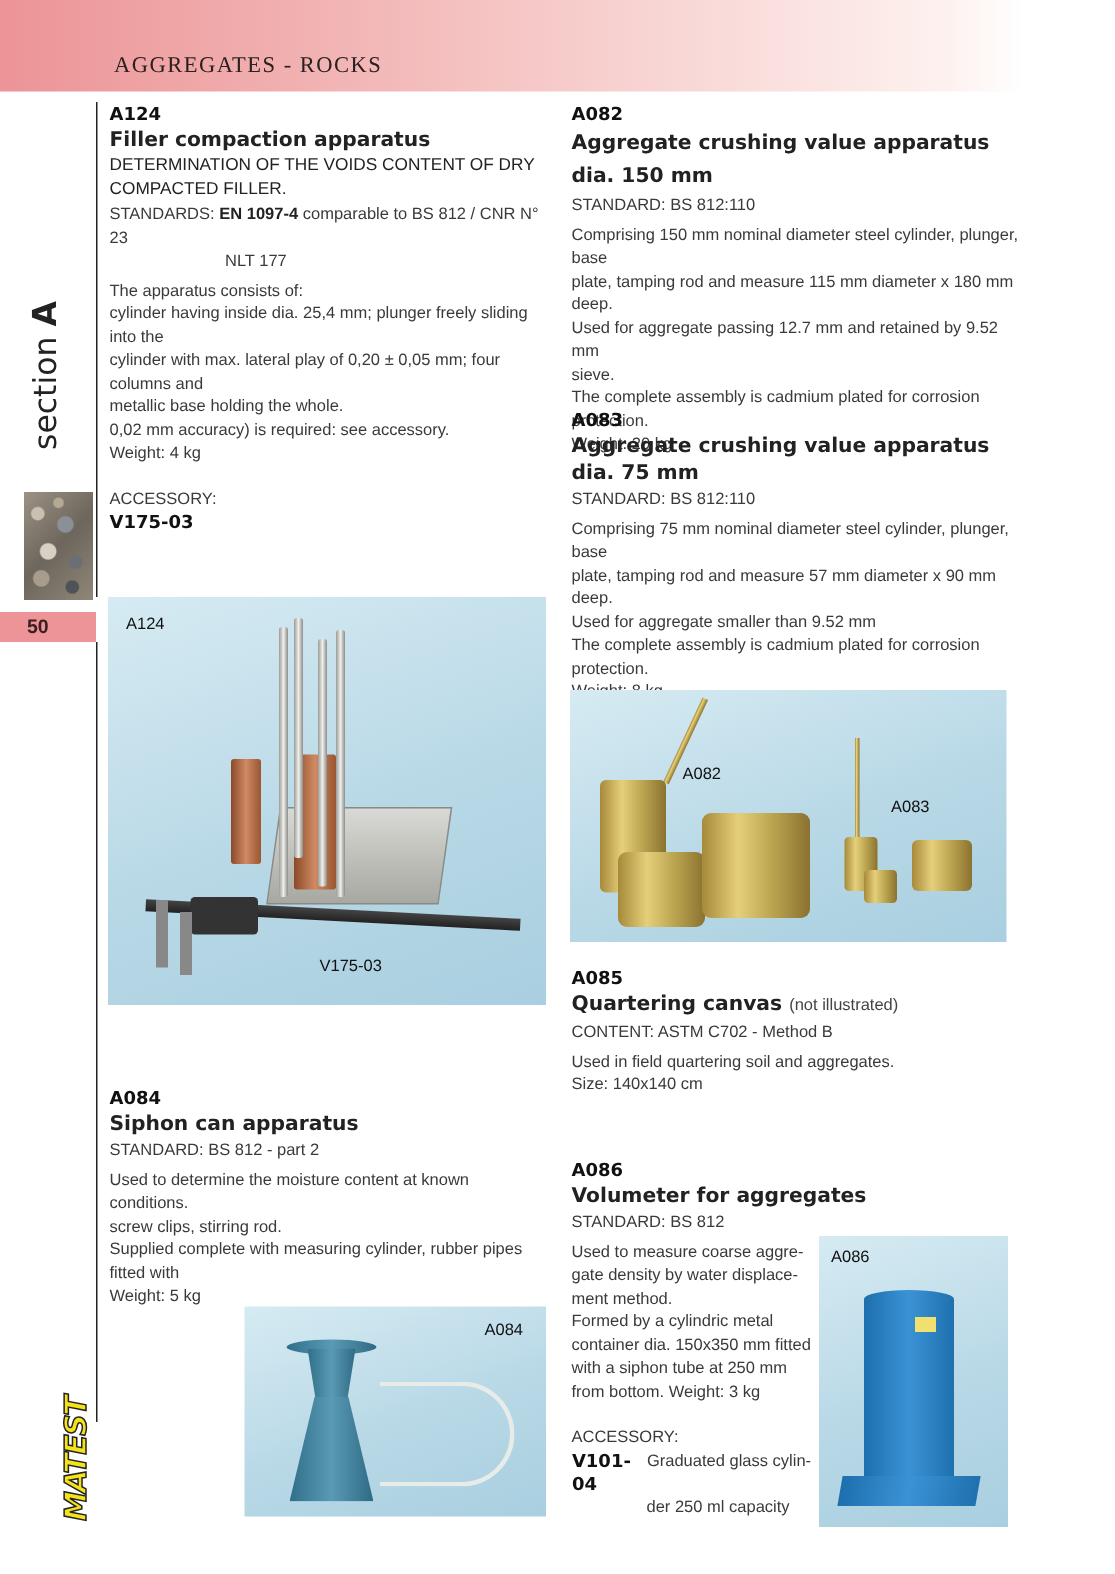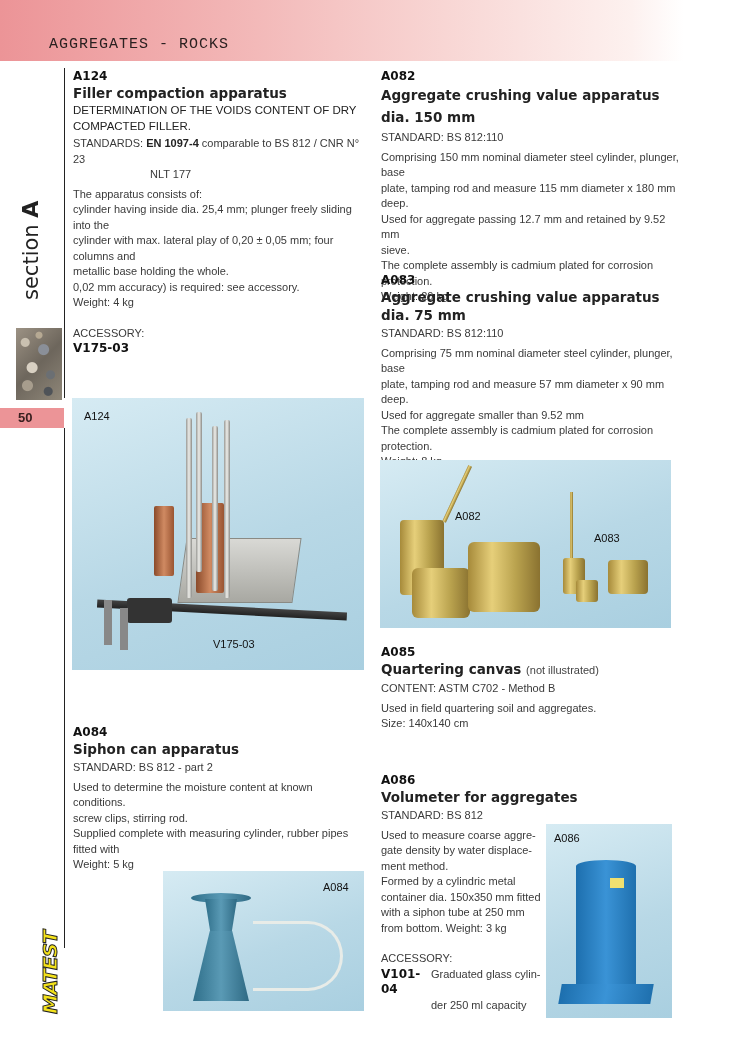--- a/index.html
+++ b/index.html
@@ -4,22 +4,22 @@
 <style>
   * { margin: 0; padding: 0; box-sizing: border-box; }
   html, body { width: 743px; height: 1049px; background: #ffffff; overflow: hidden; }
   body { position: relative; font-family: "Liberation Sans", sans-serif; color: #3a3a3a; }
 
   .header-band {
     position: absolute; left: 0; top: 0; width: 743px; height: 61px;
     background: linear-gradient(to right, #ec9497 0%, #f2b4b4 30%, #f8d6d4 60%, #fdf1ef 85%, #ffffff 92%);
   }
   .header-title {
-    position: absolute; left: 49px; top: 36px; font-size: 15px; letter-spacing: 1px;
-    color: #2a2020; font-family: Liberation Mono, monospace;
+    position: absolute; left: 76px; top: 36px; font-size: 15px; letter-spacing: 1px;
+    color: #2a2020; font-family: Liberation Serif, serif;
   }
 
   .vline { position: absolute; left: 64px; width: 1px; background: #222; }
   .section-label {
     position: absolute; left: 18px; top: 300px; transform-origin: left top;
     transform: rotate(-90deg); white-space: nowrap; font-size: 21px; color: #222;
     font-family: "DejaVu Sans", sans-serif;
   }
   .section-label b { font-weight: bold; font-size: 22px; }
   .stones {
@@ -198,21 +198,21 @@
   <div style="width:160px;">
     <div>Used to measure coarse aggre-</div>
     <div>gate density by water displace-</div>
     <div>ment method.</div>
     <div>Formed by a cylindric metal</div>
     <div>container dia. 150x350 mm fitted</div>
     <div>with a siphon tube at 250 mm</div>
     <div>from bottom. Weight: 3 kg</div>
     <div class="gap"></div>
     <div>ACCESSORY:</div>
-    <div style="display:flex;">
+    <div style="display:flex;justify-content:center;">
       <span class="acc-code" style="width:50px;">V101-04</span>
       <span>Graduated glass cylin-</span>
     </div>
     <div style="padding-left:50px;">der 250 ml capacity</div>
   </div>
 </div>
 
 <div class="photo" style="left:546px;top:824px;width:126px;height:194px;">
   <div class="photo-label" style="left:8px;top:8px;">A086</div>
   <div class="bluecyl" style="left:30px;top:36px;width:60px;height:12px;border-radius:50%;"></div>

